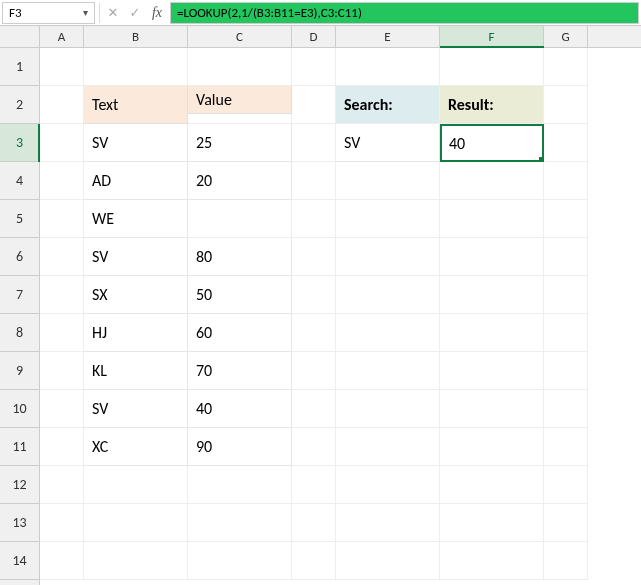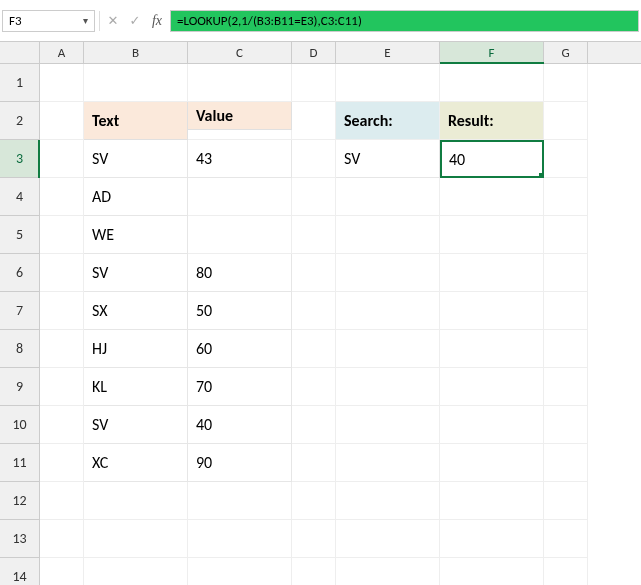--- a/index.html
+++ b/index.html
@@ -10,21 +10,21 @@
     color: #000;
     width: 641px;
     height: 585px;
     overflow: hidden;
   }
 
   
   .formula-bar {
     display: flex;
     align-items: center;
-    height: 42px;
+    height: 26px;
     border-bottom: 1px solid #ccc;
     background: #fff;
   }
   .name-box {
     width: 76px;
     height: 22px;
     border: 1px solid #ccc;
     margin: 1px 2px;
     display: flex;
     align-items: center;
@@ -137,21 +137,21 @@
     border-bottom: 1px solid #eee;
     display: flex;
     align-items: center;
     padding: 0 8px;
     font-size: 16px;
     background: #fff;
     overflow: hidden;
     white-space: nowrap;
   }
   .cell.header-cell {
-    font-weight: bold;
+    font-weight: normal;
     background: #fbe9db;
     border-bottom: 1px solid #e0e0e0;
     border-right: 1px solid #e0e0e0;
   }
   .cell.search-hdr {
     font-weight: bold;
     background: #dcecef;
   }
   .cell.result-hdr {
     font-weight: bold;
@@ -321,22 +321,23 @@
       <div class="cell" style="left: 0px; top: 494px; width: 44px; height: 38px; background: transparent;"></div>
       <div class="cell" style="left: 44px; top: 494px; width: 104px; height: 38px; background: transparent;"></div>
       <div class="cell" style="left: 148px; top: 494px; width: 104px; height: 38px; background: transparent;"></div>
       <div class="cell" style="left: 252px; top: 494px; width: 44px; height: 38px; background: transparent;"></div>
       <div class="cell" style="left: 296px; top: 494px; width: 104px; height: 38px; background: transparent;"></div>
       <div class="cell" style="left: 400px; top: 494px; width: 104px; height: 38px; background: transparent;"></div>
       <div class="cell" style="left: 504px; top: 494px; width: 44px; height: 38px; background: transparent;"></div>
       <div class="cell header-cell" style="left: 44px; top: 38px; width: 104px; height: 38px;">Text</div>
       <div class="cell header-cell" style="left: 148px; top: 38px; width: 104px; height: 28px;">Value</div>
       <div class="cell tbl" style="left: 44px; top: 76px; width: 104px; height: 38px;">SV</div>
-      <div class="cell tbl" style="left: 148px; top: 76px; width: 104px; height: 38px;">43</div>
+      <div class="cell tbl" style="left: 148px; top: 76px; width: 104px; height: 38px;">25</div>
       <div class="cell tbl" style="left: 44px; top: 114px; width: 104px; height: 38px;">AD</div>
+      <div class="cell tbl" style="left: 148px; top: 114px; width: 104px; height: 38px;">20</div>
       <div class="cell tbl" style="left: 44px; top: 152px; width: 104px; height: 38px;">WE</div>
       <div class="cell tbl" style="left: 44px; top: 190px; width: 104px; height: 38px;">SV</div>
       <div class="cell tbl" style="left: 148px; top: 190px; width: 104px; height: 38px;">80</div>
       <div class="cell tbl" style="left: 44px; top: 228px; width: 104px; height: 38px;">SX</div>
       <div class="cell tbl" style="left: 148px; top: 228px; width: 104px; height: 38px;">50</div>
       <div class="cell tbl" style="left: 44px; top: 266px; width: 104px; height: 38px;">HJ</div>
       <div class="cell tbl" style="left: 148px; top: 266px; width: 104px; height: 38px;">60</div>
       <div class="cell tbl" style="left: 44px; top: 304px; width: 104px; height: 38px;">KL</div>
       <div class="cell tbl" style="left: 148px; top: 304px; width: 104px; height: 38px;">70</div>
       <div class="cell tbl" style="left: 44px; top: 342px; width: 104px; height: 38px;">SV</div>

